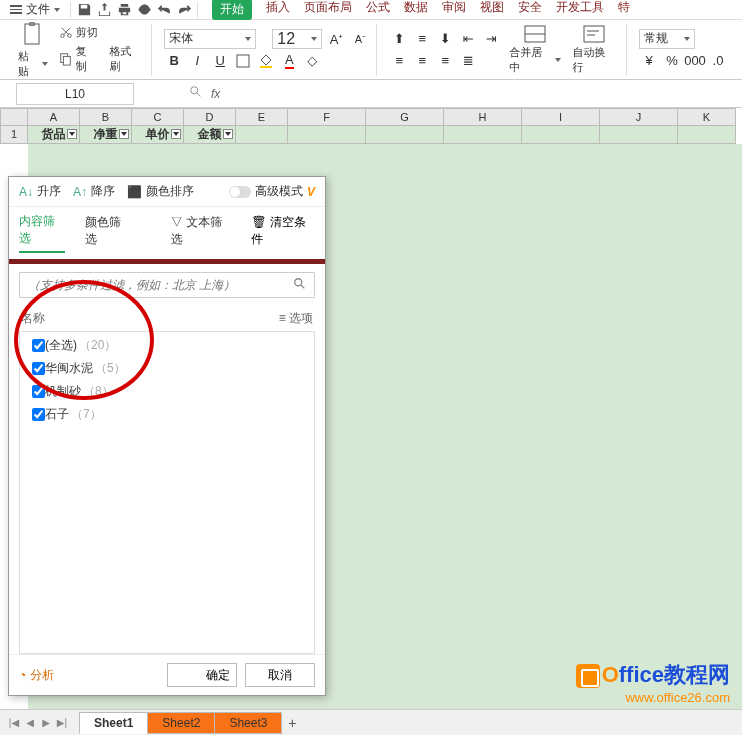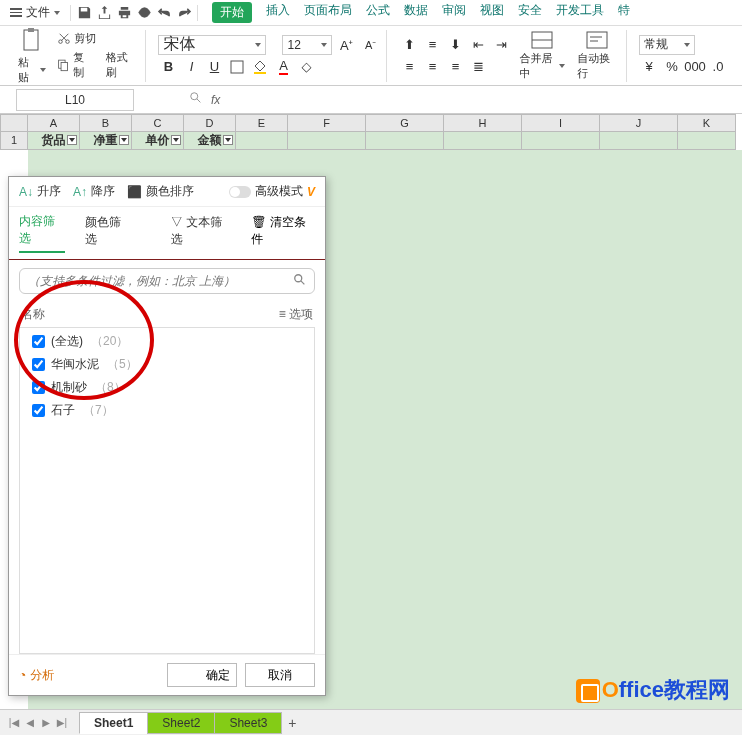--- a/index.html
+++ b/index.html
@@ -1,37 +1,37 @@
 <!DOCTYPE html>
 <html><head>
   <meta charset="utf-8">
   <style>
     * { margin: 0; padding: 0; box-sizing: border-box; font-family: "Microsoft YaHei", Arial, sans-serif; }
     body { width: 742px; height: 735px; background: #fff; font-size: 12px; color: #333; overflow: hidden; position: relative; }
     
     
-    .menubar { height: 26px; display: flex; align-items: center; padding: 0 4px; border-bottom: 1px solid #ddd; gap: 2px; }
+    .menubar { height: 20px; display: flex; align-items: center; padding: 0 4px; border-bottom: 1px solid #ddd; gap: 2px; }
     .menu-start { display: flex; align-items: center; gap: 4px; padding: 0 6px; }
     .hamburger { display: inline-flex; flex-direction: column; gap: 2px; cursor: pointer; }
     .hamburger span { width: 12px; height: 1.5px; background: #555; display: block; }
     .dropdown-caret { width: 0; height: 0; border-left: 3px solid transparent; border-right: 3px solid transparent; border-top: 4px solid #666; }
     .menu-sep { width: 1px; height: 16px; background: #ddd; margin: 0 2px; }
     .menu-icon { width: 18px; height: 18px; display: flex; align-items: center; justify-content: center; color: #555; cursor: pointer; }
     .menu-tabs { display: flex; gap: 14px; margin-left: 10px; font-size: 12px; }
-    .menu-tab { cursor: pointer; color: #0f766e; }
+    .menu-tab { cursor: pointer; color: #7f1d1d; }
     .menu-tab.active { background: #23a55a; color: #fff; padding: 2px 8px; border-radius: 3px; }
     
     
     .ribbon { height: 60px; display: flex; align-items: center; padding: 4px 8px; border-bottom: 1px solid #ccc; gap: 6px; }
     .ribbon-group { display: flex; align-items: center; gap: 4px; padding: 0 6px; border-right: 1px solid #ddd; height: 52px; }
     .ribbon-btn-large { display: flex; flex-direction: column; align-items: center; gap: 2px; font-size: 11px; cursor: pointer; padding: 2px 4px; }
     .ribbon-btn-small { display: flex; align-items: center; gap: 3px; font-size: 11px; cursor: pointer; padding: 1px 3px; }
     .ribbon-stack { display: flex; flex-direction: column; gap: 2px; }
-    .font-select { width: 108px; height: 20px; border: 1px solid #ccc; font-size: 16px; padding: 0 4px; display: flex; align-items: center; justify-content: space-between; }
-    .size-select { width: 50px; height: 20px; border: 1px solid #ccc; font-size: 12px; padding: 0 4px; display: flex; align-items: center; justify-content: space-between; margin-left: 12px; }
+    .font-select { width: 92px; height: 20px; border: 1px solid #ccc; font-size: 12px; padding: 0 4px; display: flex; align-items: center; justify-content: space-between; }
+    .size-select { width: 50px; height: 20px; border: 1px solid #ccc; font-size: 16px; padding: 0 4px; display: flex; align-items: center; justify-content: space-between; margin-left: 12px; }
     .fmt-row { display: flex; gap: 3px; align-items: center; }
     .fmt-btn { width: 20px; height: 20px; display: flex; align-items: center; justify-content: center; cursor: pointer; font-size: 13px; }
     .style-select { width: 56px; height: 20px; border: 1px solid #ccc; font-size: 12px; padding: 0 4px; display: flex; align-items: center; justify-content: space-between; }
     .icon-svg { fill: #555; }
     
     
     .formula-bar { height: 28px; display: flex; align-items: center; border-bottom: 1px solid #ccc; gap: 39px; }
     .name-box { width: 118px; height: 22px; border: 1px solid #ccc; margin: 0 6px 0 16px; padding: 0 6px; display: flex; align-items: center; justify-content: center; font-size: 12px; }
     .fx-area { display: flex; align-items: center; gap: 8px; padding: 0 10px; }
     
@@ -47,43 +47,43 @@
     .filter-caret { position: absolute; right: 2px; top: 3px; width: 10px; height: 10px; border: 1px solid #888; background: #fff; display: flex; align-items: center; justify-content: center; }
     .filter-caret::after { content: ""; width: 0; height: 0; border-left: 3px solid transparent; border-right: 3px solid transparent; border-top: 4px solid #333; }
     .grid-fill { position: absolute; left: 28px; right: 0; top: 36px; bottom: 0; background: #d5e8d4; }
     
     
     .filter-panel { position: absolute; left: 8px; top: 176px; width: 318px; height: 520px; background: #fff; border: 1px solid #999; box-shadow: 2px 2px 8px rgba(0,0,0,0.25); z-index: 10; display: flex; flex-direction: column; }
     .fp-top { display: flex; align-items: center; padding: 6px 10px; gap: 12px; border-bottom: 1px solid #eee; font-size: 12px; }
     .fp-sort { display: flex; align-items: center; gap: 4px; cursor: pointer; }
     .fp-adv { margin-left: auto; display: flex; align-items: center; gap: 4px; }
     .vip-badge { color: #ff8c00; font-weight: bold; font-style: italic; }
-    .fp-tabs { display: flex; align-items: center; padding: 6px 10px; gap: 20px; border-bottom: 1px solid #7f1d1d; font-size: 12px; }
+    .fp-tabs { display: flex; align-items: center; padding: 6px 10px; gap: 20px; border-bottom: 5px solid #7f1d1d; font-size: 12px; }
     .fp-tab { cursor: pointer; padding-bottom: 4px; }
     .fp-tab.active { color: #23a55a; border-bottom: 2px solid #23a55a; }
     .fp-tab.muted { color: #000000; }
     .fp-search-row { padding: 8px 10px; }
-    .fp-search { width: 100%; height: 26px; border: 1px solid #ccc; border-radius: 6px; padding: 0 28px 0 8px; font-size: 12px; color: #aaa; font-style: italic; position: relative; }
+    .fp-search { width: 100%; height: 26px; border: 1px solid #ccc; border-radius: 1px; padding: 0 28px 0 8px; font-size: 12px; color: #aaa; font-style: italic; position: relative; }
     .fp-search-wrap { position: relative; }
     .fp-search-icon { position: absolute; right: 8px; top: 5px; color: #888; }
     .fp-header { display: flex; justify-content: space-between; padding: 4px 12px; font-size: 12px; color: #666; }
     .fp-list { flex: 1; padding: 2px 12px; border: 1px solid #ddd; margin: 0 10px; overflow: auto; position: relative; }
-    .fp-item { display: flex; align-items: center; gap: 6px; padding: 3px 0; font-size: 12px; }
+    .fp-item { display: flex; align-items: center; padding: 3px 0; font-size: 12px; }
     .fp-item input { width: 13px; height: 13px; }
     .fp-count { color: #aaa; margin-left: 2px; }
     .red-circle { position: absolute; left: 14px; top: 280px; width: 140px; height: 120px; border: 4px solid #d40000; border-radius: 50%; pointer-events: none; z-index: 20; }
     .fp-footer { display: flex; align-items: center; padding: 8px 10px; gap: 8px; border-top: 1px solid #eee; }
     .analyze { display: flex; align-items: center; gap: 4px; color: #d46b08; cursor: pointer; }
     .fp-btn { width: 70px; height: 24px; border: 1px solid #bbb; background: #fff; cursor: pointer; font-size: 12px; }
     .fp-btn.primary { margin-left: auto; padding-left: 32px; }
     
     
     .sheet-tabs { position: absolute; bottom: 0; left: 0; right: 0; height: 26px; display: flex; align-items: center; border-top: 1px solid #ccc; background: #f0f0f0; padding: 0 6px; gap: 0; }
     .nav-arrow { width: 16px; height: 16px; display: flex; align-items: center; justify-content: center; cursor: pointer; color: #888; font-size: 10px; }
-    .sheet-tab { padding: 3px 14px; border: 1px solid #bbb; background: #84cc16; font-size: 12px; cursor: pointer; margin-left: -1px; }
+    .sheet-tab { padding: 3px 14px; border: 1px solid #bbb; background: #f97316; font-size: 12px; cursor: pointer; margin-left: -1px; }
     .sheet-tab.active { background: #fff; font-weight: bold; border-bottom: 1px solid #fff; }
     .add-sheet { width: 20px; text-align: center; cursor: pointer; font-size: 14px; color: #555; }
     
     
     .watermark { position: absolute; right: 12px; bottom: 30px; z-index: 30; font-family: Arial; }
     .wm-top { font-size: 22px; font-weight: bold; }
     .wm-o { color: #ff8c00; }
     .wm-text { color: #1d4ed8; }
     .wm-sub { font-size: 13px; color: #ff8c00; text-align: right; }
     .wm-icon { display: inline-block; width: 24px; height: 24px; background: #ff8c00; border-radius: 4px; vertical-align: middle; margin-right: 2px; position: relative; }
@@ -397,13 +397,14 @@
   <span class="nav-arrow">▶|</span>
   <span style="width:10px"></span>
   <span class="sheet-tab active">Sheet1</span>
   <span class="sheet-tab">Sheet2</span>
   <span class="sheet-tab">Sheet3</span>
   <span class="add-sheet">+</span>
 </div>
 
 <div class="watermark">
   <div class="wm-top"><span class="wm-icon"></span><span class="wm-o">O</span><span class="wm-text">ffice教程网</span></div>
+  <div class="wm-sub">www.office26.com</div>
 </div>
 
 </body></html>

